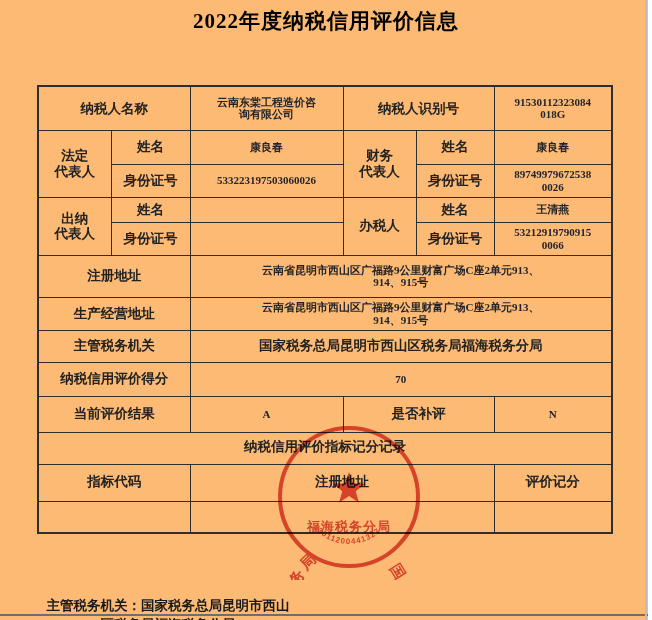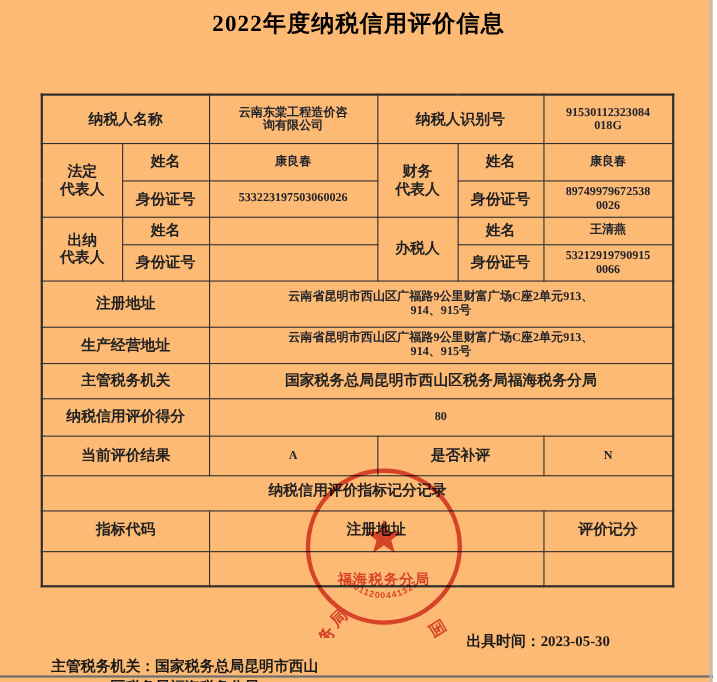--- a/index.html
+++ b/index.html
@@ -131,21 +131,21 @@
         <td class="lbl" colspan="2">生产经营地址</td>
         <td class="val" colspan="4">云南省昆明市西山区广福路9公里财富广场C座2单元913、
 914、915号</td>
       </tr>
       <tr class="r8">
         <td class="lbl" colspan="2">主管税务机关</td>
         <td class="lbl" colspan="4">国家税务总局昆明市西山区税务局福海税务分局</td>
       </tr>
       <tr class="r9">
         <td class="lbl" colspan="2">纳税信用评价得分</td>
-        <td class="val" colspan="4">80</td>
+        <td class="val" colspan="4">70</td>
       </tr>
       <tr class="r10">
         <td class="lbl" colspan="2">当前评价结果</td>
         <td class="val">A</td>
         <td class="lbl" colspan="2">是否补评</td>
         <td class="val">N</td>
       </tr>
       <tr class="r11">
         <td class="lbl" colspan="6">纳税信用评价指标记分记录</td>
       </tr>
@@ -158,21 +158,20 @@
         <td class="val" colspan="2"></td>
         <td class="val" colspan="3"></td>
         <td class="val"></td>
       </tr>
     </tbody>
   </table>
 
   <div class="footer-authority">主管税务机关：国家税务总局昆明市西山
 区税务局福海税务分局</div>
 
-  <div class="issue-time"><span>出具时间：</span><span>2023-05-30</span></div>
 
   <svg class="seal" viewBox="262 410 180 170" xmlns="http://www.w3.org/2000/svg">
     <defs>
       <path id="ringPath" d="M 349 550 A 53 53 0 1 1 348.9 550" fill="none"></path>
       <path id="numPath" d="M 304.3 511.5 A 47 47 0 0 0 393.7 511.5" fill="none"></path>
     </defs>
     <circle cx="349" cy="497" r="69" fill="none" stroke="#cf3732" stroke-width="4"></circle>
     <text fill="#cf3732" font-size="15" letter-spacing="2">
       <textPath href="#ringPath" startOffset="45">国家税务总局昆明市西山区税务局</textPath>
     </text>

